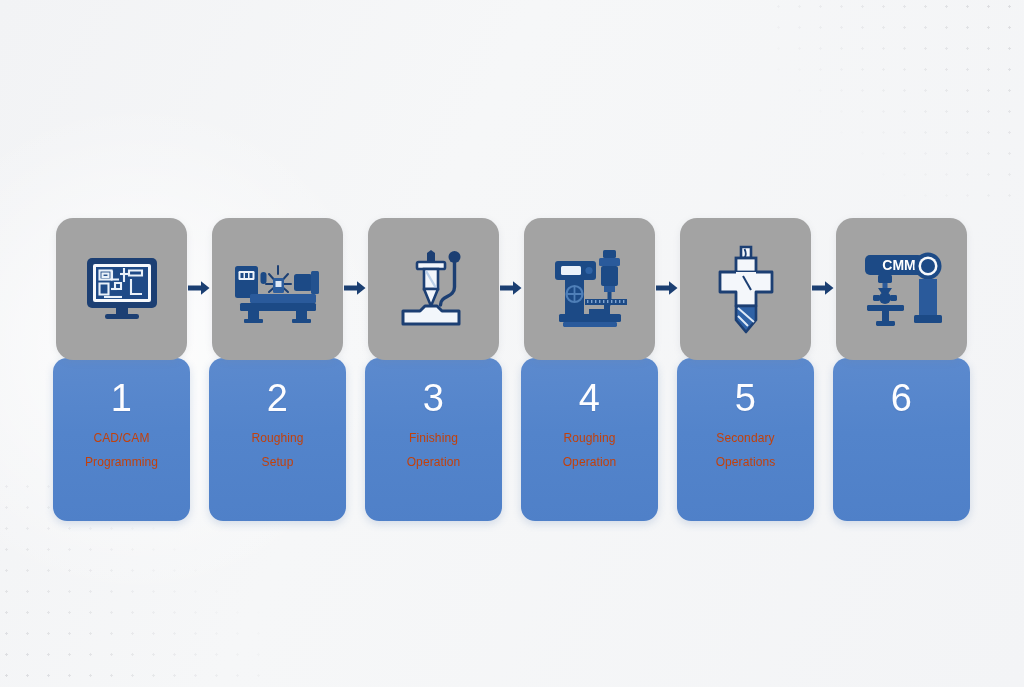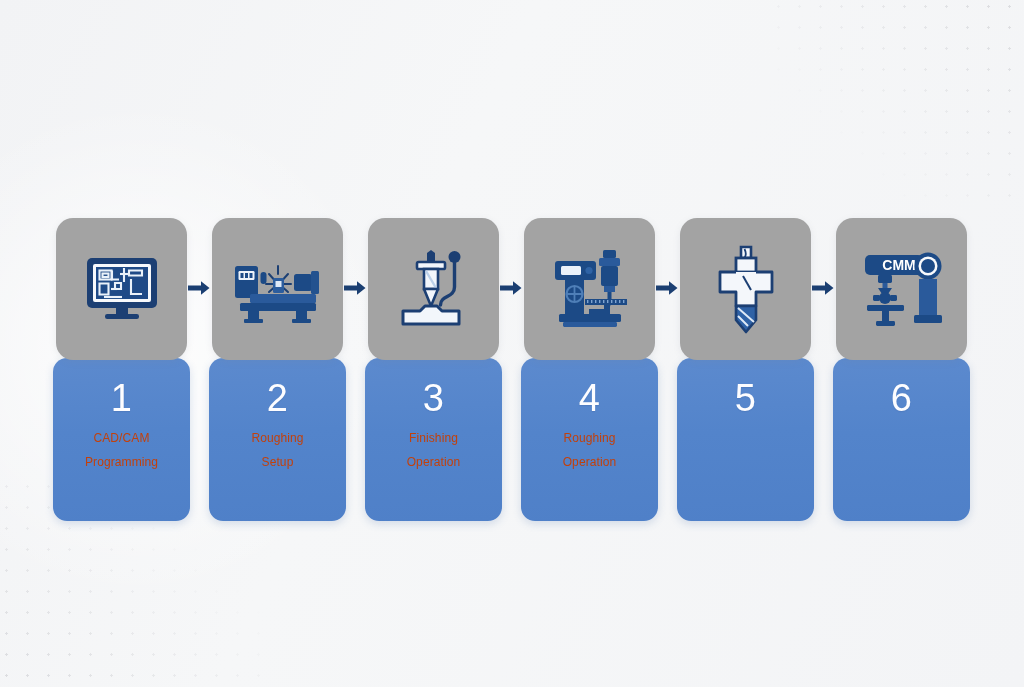--- a/index.html
+++ b/index.html
@@ -342,20 +342,22 @@
           <path d="M23 28h-16v20h16v14h20V48h16V28H43" fill="#f4f7fb" stroke="#1c3f73" stroke-width="2.8" stroke-linejoin="round"></path>
           <path d="M30 32l8 14" stroke="#1c3f73" stroke-width="2" fill="none"></path>
 
           <path d="M23 62h20v14L33 88 23 76z" fill="#2f62a6" stroke="#1c3f73" stroke-width="2.6" stroke-linejoin="round"></path>
           <path d="M25 64l16 14M25 72l10 10" stroke="#dfeaf7" stroke-width="2" fill="none"></path>
         </svg>
       </span>
     </div>
     <div class="step-text">
       <div class="step-number">5</div>
+      <div class="step-label">Secondary
+Operations</div>
     </div>
   </div>
 
   <div class="arrow">
     <svg width="22" height="16" viewBox="0 0 22 16">
       <path d="M0 5.6h13V1.2L21.5 8 13 14.8v-4.4H0z" fill="#1b3f72"></path>
     </svg>
   </div>
 
   <div class="step">

